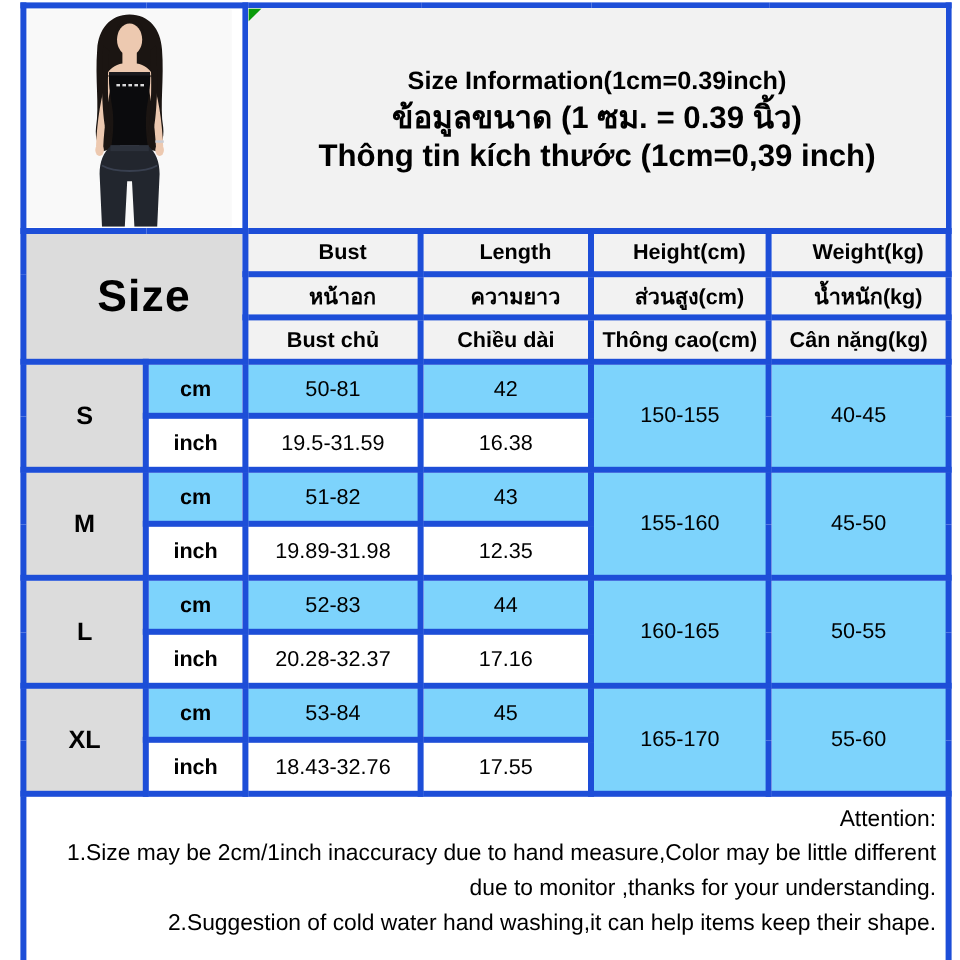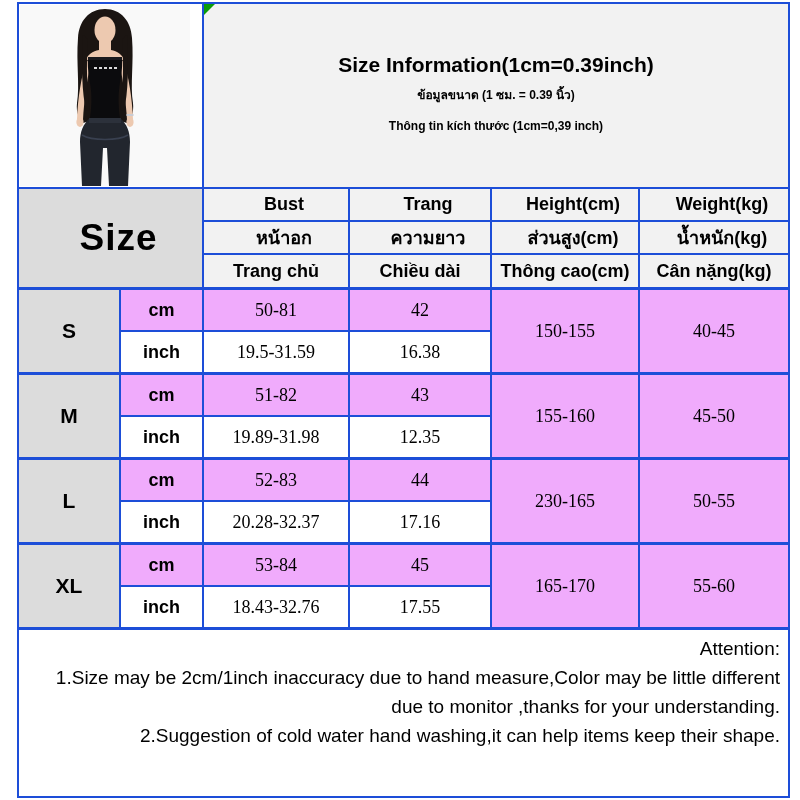--- a/index.html
+++ b/index.html
@@ -3,48 +3,48 @@
 <meta charset="utf-8">
 <style>
   html,body{margin:0;padding:0;background:#ffffff;}
   body{width:800px;height:800px;overflow:hidden;font-family:"Liberation Sans",sans-serif;color:#000;}
   .canvas{position:relative;width:800px;height:800px;background:#fff;}
 
   table.size-table{
     position:absolute;left:17px;top:2px;
     border-collapse:collapse;table-layout:fixed;
   }
-  td{border:2px solid #1d4ed8;padding:0;text-align:center;vertical-align:middle;overflow:hidden;}
+  td{border:5px solid #1d4ed8;padding:0;text-align:center;vertical-align:middle;overflow:hidden;}
 
   
   col.cA{width:102px}col.cB{width:83px}col.cC{width:146px}
   col.cD{width:142px}col.cE{width:148px}col.cF{width:150px}
 
   
   td.img-cell{height:183px;background:#ffffff;vertical-align:top;text-align:left;}
   .photo{width:170px;height:181px;margin:1px 0 0 1px;background:#f9f9f9;}
   td.title-cell{background:#f2f2f2;position:relative;}
   .corner-flag{position:absolute;left:0;top:0;width:0;height:0;
     border-top:11px solid #0a9b0a;border-right:11px solid transparent;}
-  .title-line{font-weight:bold;font-size:12px;line-height:31px;}
+  .title-line{font-weight:bold;font-size:26px;line-height:31px;}
   .title-line.t1{font-size:21px;}
 
   
   tr.r-h td{height:31px;padding-left:16px;}
   tr.r-h2 td{height:32px;}
   td.hd{background:#f2f2f2;font-weight:bold;font-size:18px;}
   td.size-head{background:#dcdcdc;font-weight:bold;font-size:37px;letter-spacing:1px;margin-left:12px;}
 
   
   tr.r-d td{height:40px;}
   tr.block-start td{border-top-width:3px;}
   td.size-lab{background:#dcdcdc;font-weight:bold;font-size:21px;}
   td.unit{font-weight:bold;font-size:18px;}
-  td.val{font-weight:normal;font-size:18px;font-family:Liberation Serif, serif;}
-  td.g{background:#f0abfc;}
+  td.val{font-weight:normal;font-size:18px;}
+  td.g{background:#7dd3fc;}
   td.w{background:#ffffff;}
 
   
   td.attention-cell{height:162px;background:#ffffff;text-align:right;vertical-align:top;
     padding:4px 8px 0 6px;border-top-width:3px;}
   .att-line{font-size:19px;line-height:29px;font-weight:normal;}
 </style>
 </head>
 <body>
 
@@ -95,32 +95,32 @@
         <div class="corner-flag"></div>
         <div class="title-line t1">Size Information(1cm=0.39inch)</div>
         <div class="title-line">ข้อมูลขนาด (1 ซม. = 0.39 นิ้ว)</div>
         <div class="title-line">Thông tin kích thước (1cm=0,39 inch)</div>
       </td>
     </tr>
 
     <tr class="r-h">
       <td colspan="2" rowspan="3" class="size-head">Size</td>
       <td class="hd">Bust</td>
-      <td class="hd">Trang</td>
+      <td class="hd">Length</td>
       <td class="hd">Height(cm)</td>
       <td class="hd">Weight(kg)</td>
     </tr>
     <tr class="r-h">
       <td class="hd">หน้าอก</td>
       <td class="hd">ความยาว</td>
       <td class="hd">ส่วนสูง(cm)</td>
       <td class="hd">น้ำหนัก(kg)</td>
     </tr>
     <tr class="r-h2">
-      <td class="hd">Trang chủ</td>
+      <td class="hd">Bust chủ</td>
       <td class="hd">Chiều dài</td>
       <td class="hd">Thông cao(cm)</td>
       <td class="hd">Cân nặng(kg)</td>
     </tr>
 
     <tr class="r-d block-start">
       <td rowspan="2" class="size-lab">S</td>
       <td class="unit g">cm</td>
       <td class="val g">50-81</td>
       <td class="val g">42</td>
@@ -145,21 +145,21 @@
       <td class="unit w">inch</td>
       <td class="val w">19.89-31.98</td>
       <td class="val w">12.35</td>
     </tr>
 
     <tr class="r-d block-start">
       <td rowspan="2" class="size-lab">L</td>
       <td class="unit g">cm</td>
       <td class="val g">52-83</td>
       <td class="val g">44</td>
-      <td rowspan="2" class="val g">230-165</td>
+      <td rowspan="2" class="val g">160-165</td>
       <td rowspan="2" class="val g">50-55</td>
     </tr>
     <tr class="r-d">
       <td class="unit w">inch</td>
       <td class="val w">20.28-32.37</td>
       <td class="val w">17.16</td>
     </tr>
 
     <tr class="r-d block-start">
       <td rowspan="2" class="size-lab">XL</td>

